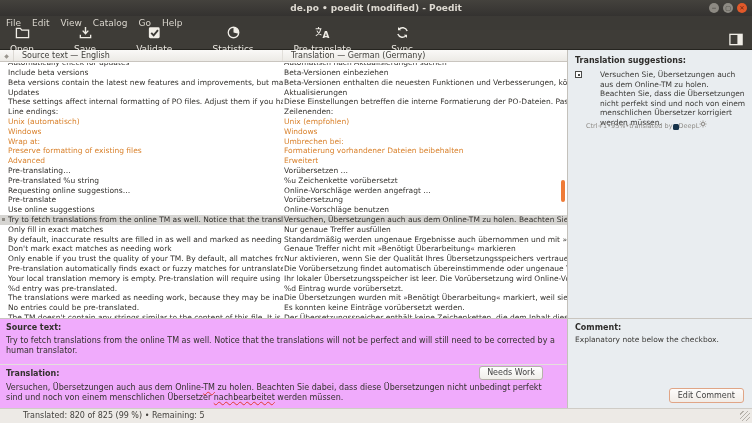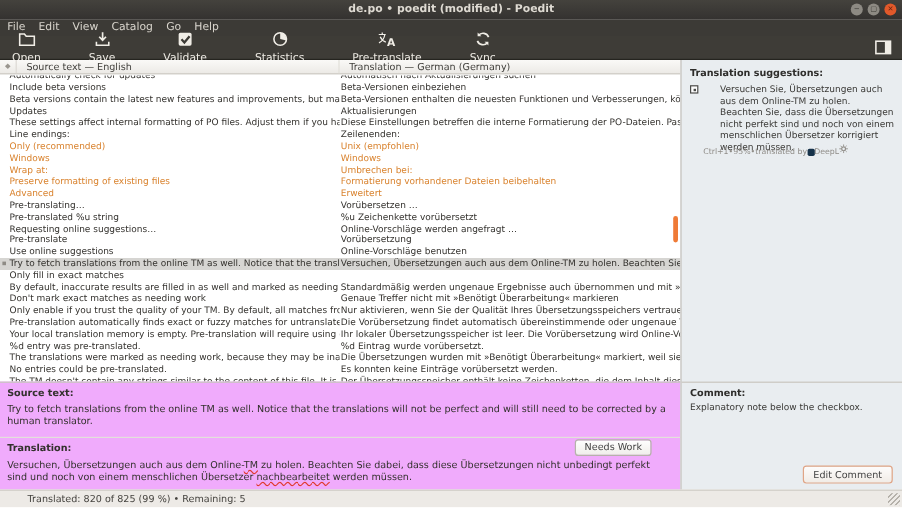--- a/index.html
+++ b/index.html
@@ -196,21 +196,21 @@
         </div>
         <div class="lrow">
           <div class="cell src">These settings affect internal formatting of PO files. Adjust them if you have specifi…</div>
           <div class="cell trg">Diese Einstellungen betreffen die interne Formatierung der PO-Dateien. Passen Sie …</div>
         </div>
         <div class="lrow">
           <div class="cell src">Line endings:</div>
           <div class="cell trg">Zeilenenden:</div>
         </div>
         <div class="lrow fuzzy">
-          <div class="cell src">Only (recommended)</div>
+          <div class="cell src">Unix (automatisch)</div>
           <div class="cell trg">Unix (empfohlen)</div>
         </div>
         <div class="lrow fuzzy">
           <div class="cell src">Windows</div>
           <div class="cell trg">Windows</div>
         </div>
         <div class="lrow fuzzy">
           <div class="cell src">Wrap at:</div>
           <div class="cell trg">Umbrechen bei:</div>
         </div>
@@ -241,20 +241,21 @@
         <div class="lrow">
           <div class="cell src">Use online suggestions</div>
           <div class="cell trg">Online-Vorschläge benutzen</div>
         </div>
         <div class="lrow selected">
           <div class="cell src">Try to fetch translations from the online TM as well. Notice that the translations will…</div>
           <div class="cell trg">Versuchen, Übersetzungen auch aus dem Online-TM zu holen. Beachten Sie dabei, d…</div>
         </div>
         <div class="lrow">
           <div class="cell src">Only fill in exact matches</div>
+          <div class="cell trg">Nur genaue Treffer ausfüllen</div>
         </div>
         <div class="lrow">
           <div class="cell src">By default, inaccurate results are filled in as well and marked as needing work. Chec…</div>
           <div class="cell trg">Standardmäßig werden ungenaue Ergebnisse auch übernommen und mit »Benötigt…</div>
         </div>
         <div class="lrow">
           <div class="cell src">Don't mark exact matches as needing work</div>
           <div class="cell trg">Genaue Treffer nicht mit »Benötigt Überarbeitung« markieren</div>
         </div>
         <div class="lrow">

